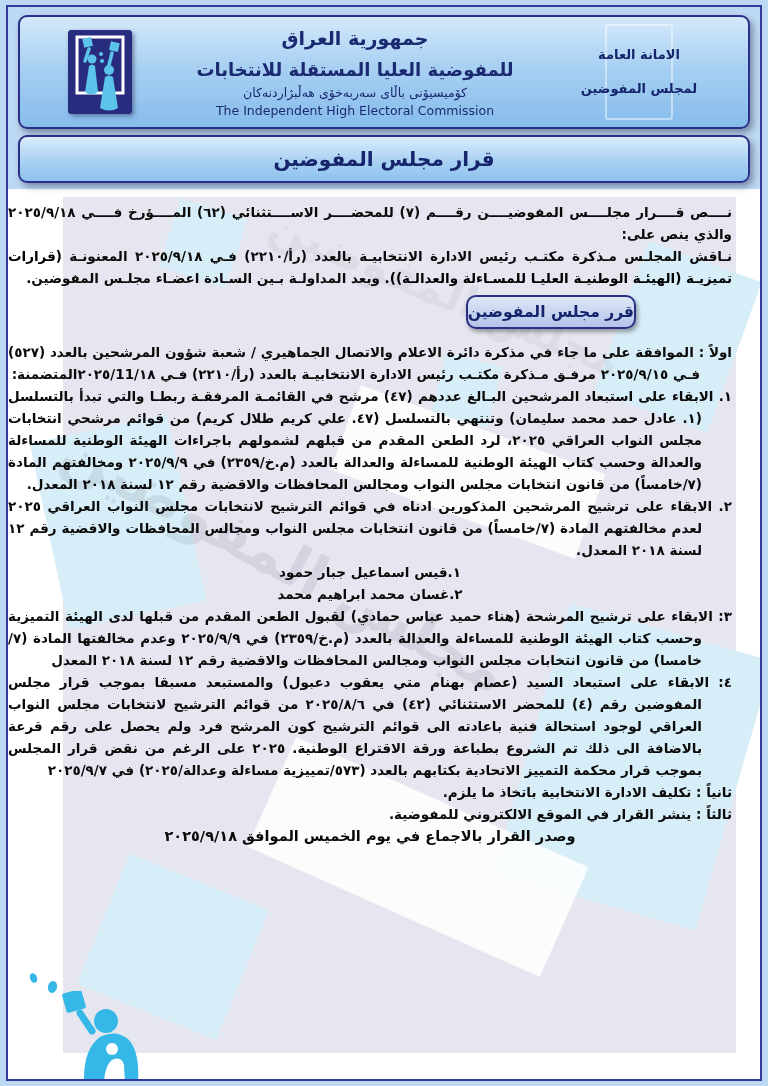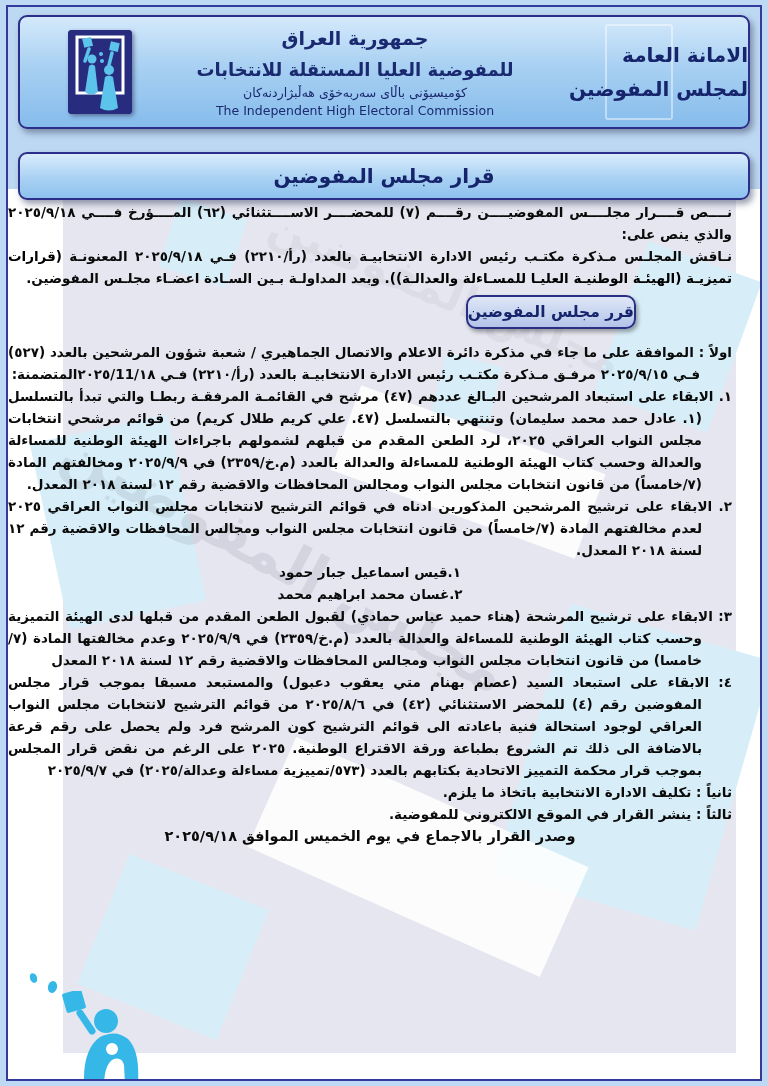--- a/index.html
+++ b/index.html
@@ -21,42 +21,42 @@
   }
   
   .header-bar{
     position:absolute;left:10px;right:10px;top:8px;height:110px;
     border:2px solid #2c2f8a;border-radius:9px;
     background:linear-gradient(180deg,#d4e9fb 0%,#a8d0f2 45%,#86bcec 100%);
     box-shadow:3px 4px 6px rgba(70,80,110,.55);
     display:flex;flex-direction:row;align-items:center;
   }
   .secretariat{
-    width:218px;position:relative;
-    color:#15246b;font-weight:bold;font-size:20px;line-height:34px;
+    width:218px;text-align:center;position:relative;
+    color:#15246b;font-weight:bold;font-size:13px;line-height:34px;
   }
   .secretariat .wm{
     position:absolute;left:50%;top:50%;transform:translate(-50%,-50%);
     width:64px;height:92px;border:2px solid rgba(255,255,255,.45);
     border-radius:3px;
   }
   .secretariat div{position:relative;z-index:1;}
   .org-center{flex:1;text-align:center;color:#1b2a70;}
   .org-center .cal1{font-size:19px;font-weight:bold;}
   .org-center .cal2{font-size:18px;font-weight:bold;margin-top:10px;}
   .org-center .ku{font-size:12.5px;font-weight:normal;margin-top:5px;}
   .org-center .en{font-size:12.5px;font-weight:normal;margin-top:3px;direction:ltr;}
   .logo-wrap{width:160px;display:flex;justify-content:center;}
   .ihec-logo{
     width:64px;height:84px;background:#272c7e;border-radius:4px;
     box-shadow:2px 2px 4px rgba(40,40,80,.5);
   }
   
   .banner{
-    position:absolute;left:10px;right:10px;top:145px;height:44px;
+    position:absolute;left:10px;right:10px;top:128px;height:44px;
     border:2px solid #2c2f8a;border-radius:9px;
     background:linear-gradient(180deg,#d9ecfc 0%,#a9d1f3 55%,#8ec2ee 100%);
     box-shadow:3px 4px 6px rgba(70,80,110,.55);
     display:flex;align-items:center;justify-content:center;
     color:#16246b;font-size:20px;font-weight:bold;
   }
   
   .wm-lav{position:absolute;left:55px;right:24px;top:190px;bottom:26px;background:#e6e6f0;}
   .wm-shape{position:absolute;background:#d7eef8;}
   .wm-white{position:absolute;background:#ffffff;opacity:.85;}

